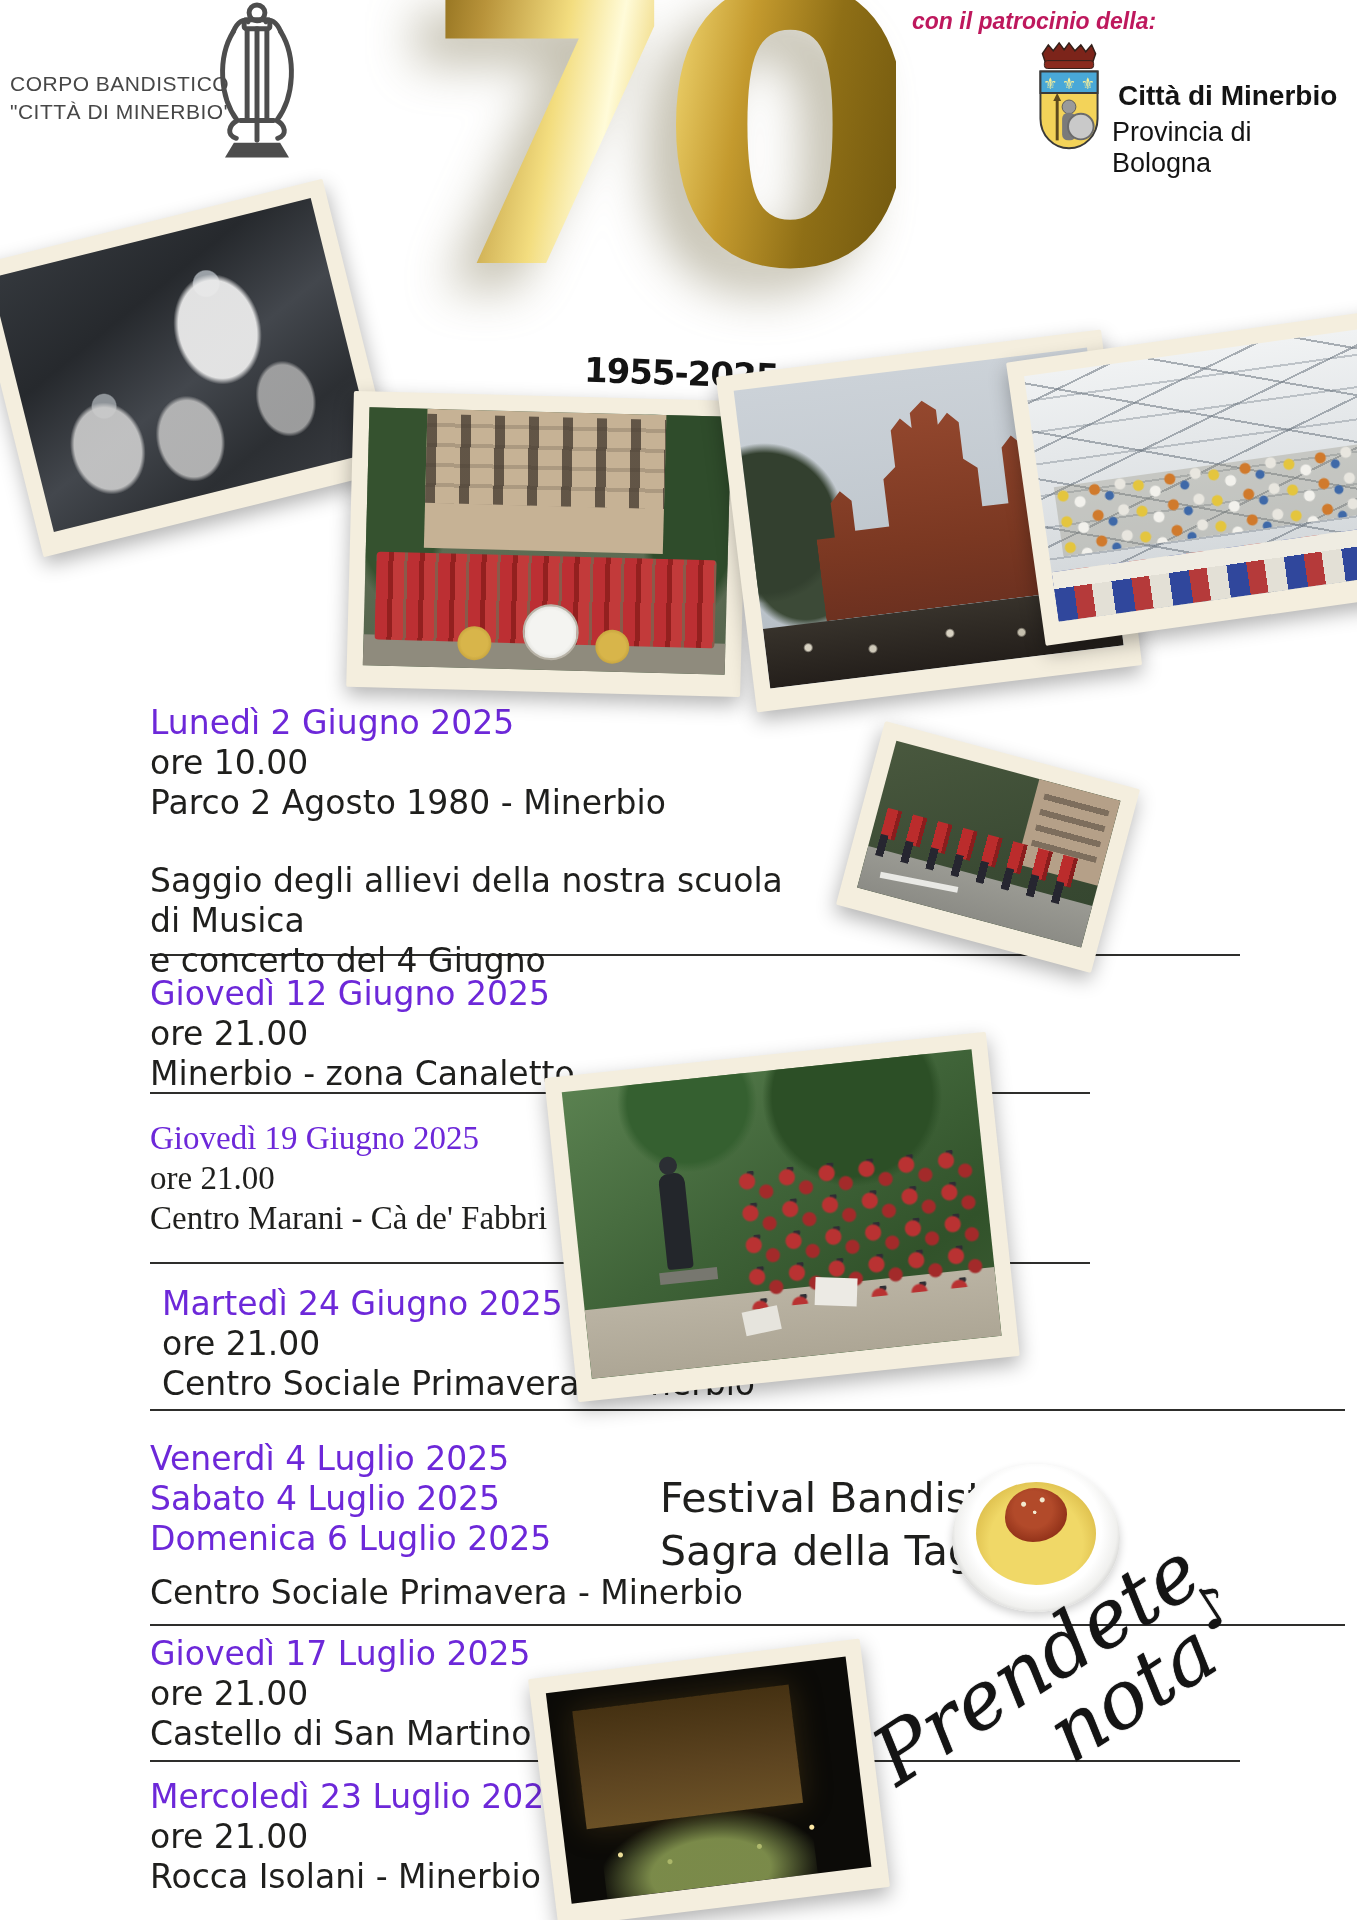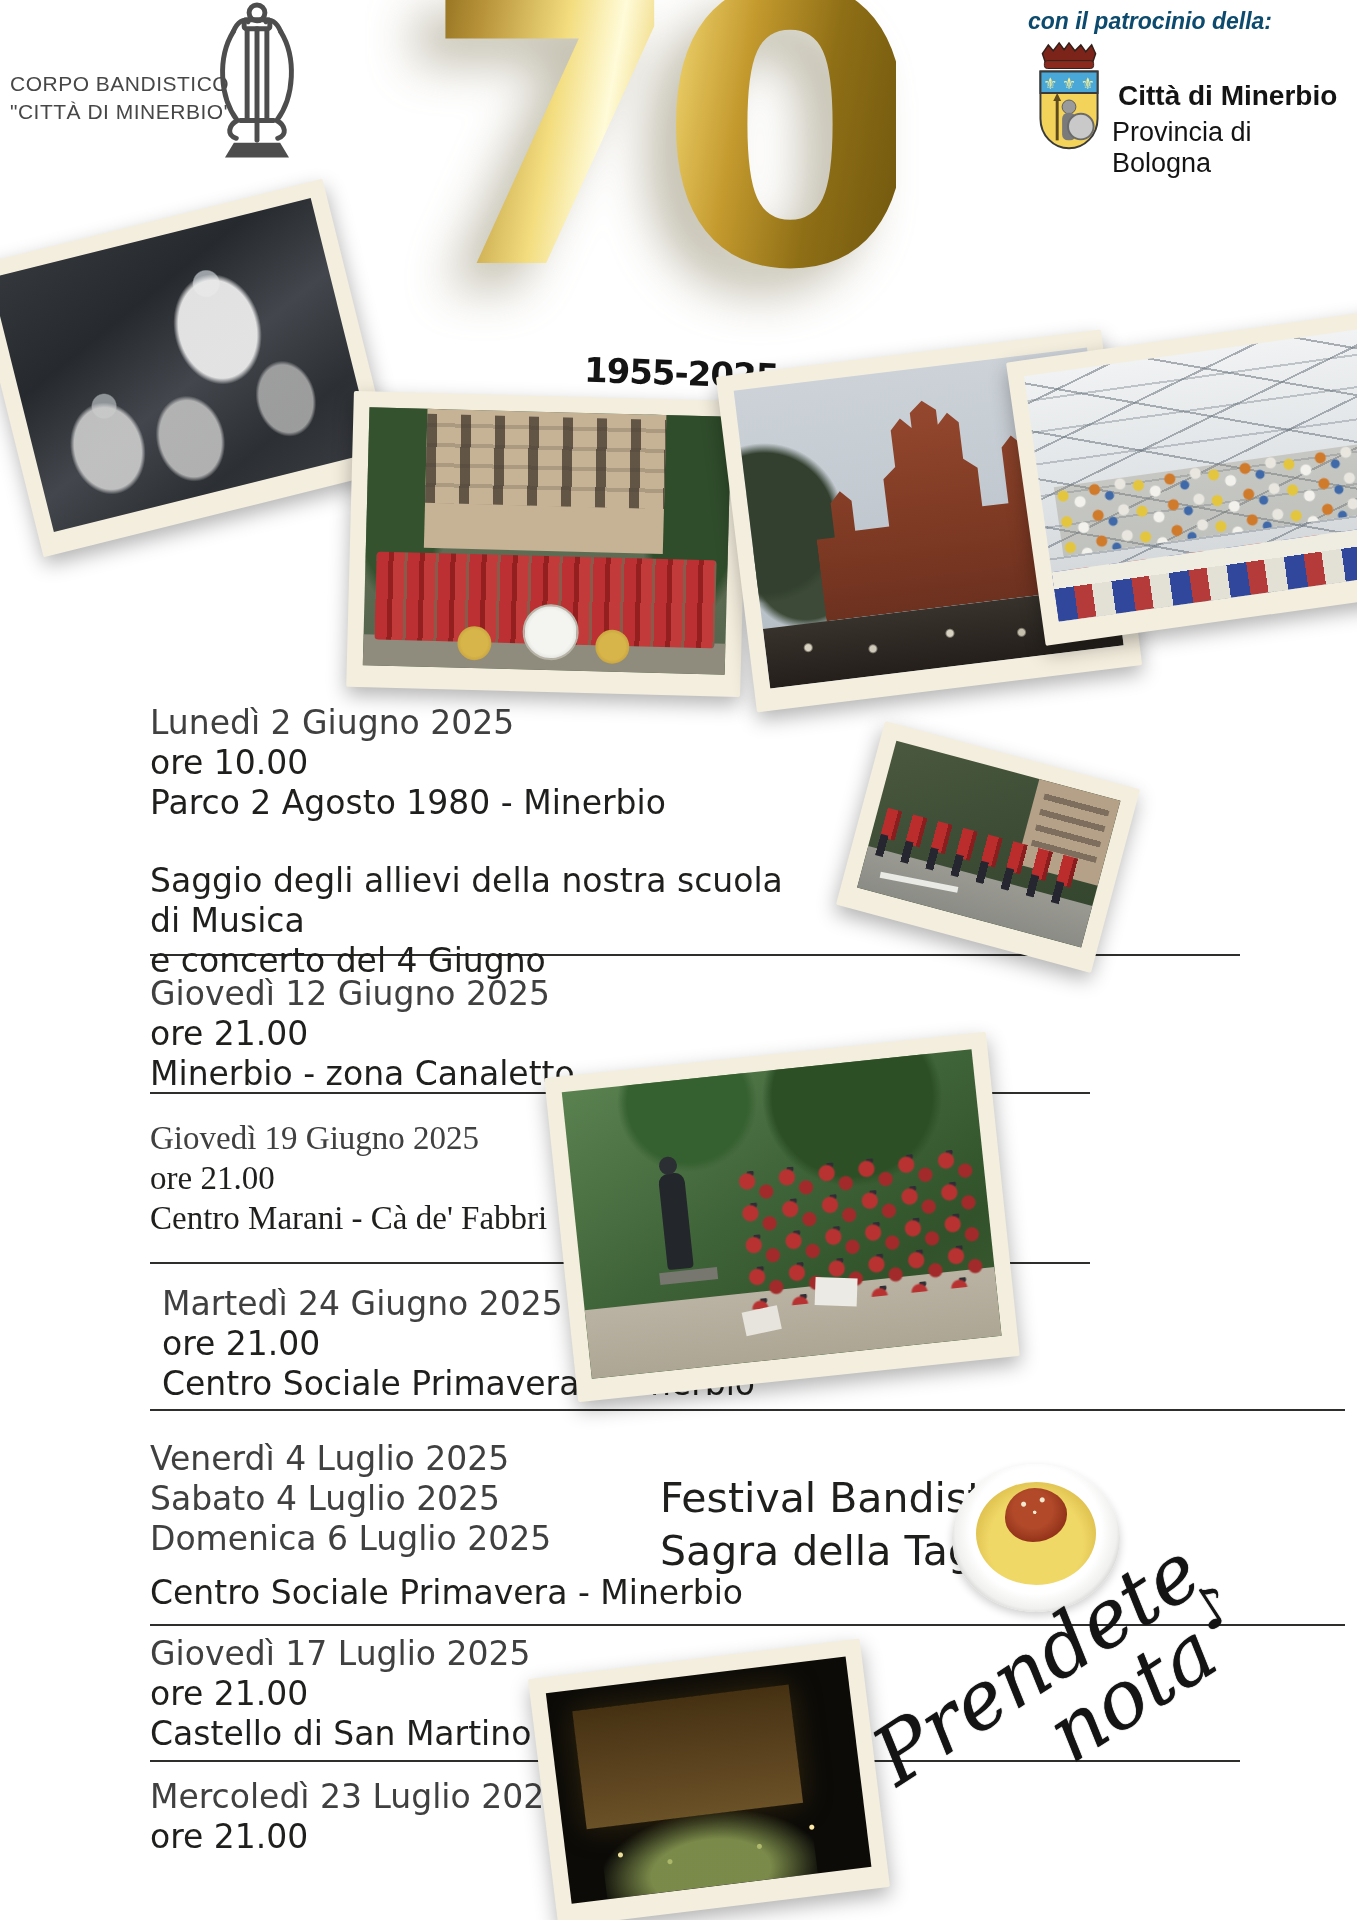--- a/index.html
+++ b/index.html
@@ -11,36 +11,36 @@
        font-size:21px;line-height:28px;color:#474747;letter-spacing:.5px;z-index:3;}
   .lyre{position:absolute;left:207px;top:2px;z-index:3;}
   .seventy{position:absolute;left:420px;top:-58px;z-index:2;font-size:380px;line-height:1;
            font-weight:bold;letter-spacing:-0.07em;
            background:linear-gradient(100deg,#7e5f10 0%,#b8933a 14%,#f3dd7f 30%,#fffbd9 40%,
                       #ecd06a 50%,#c49a2e 64%,#8f6f16 80%,#6f560e 100%);
            -webkit-background-clip:text;background-clip:text;color:transparent;
            filter:drop-shadow(-30px 26px 24px rgba(125,115,80,.45));}
   .years{position:absolute;left:584px;top:353px;font-size:34px;font-weight:bold;color:#141414;
          transform:rotate(2deg);letter-spacing:-1px;z-index:3;}
-  .patronage{position:absolute;left:852px;top:8px;width:420px;text-align:right;z-index:3;
-             font-family:"Liberation Sans",sans-serif;font-size:23px;font-weight:bold;font-style:italic;color:#0c4a6e;}
+  .patronage{position:absolute;left:912px;top:8px;width:420px;z-index:3;
+             font-family:"Liberation Sans",sans-serif;font-size:23px;font-weight:bold;font-style:italic;color:#be185d;}
   .coat{position:absolute;left:1028px;top:36px;z-index:3;}
   .city{position:absolute;left:1118px;top:80px;font-family:"Liberation Sans",sans-serif;
         font-size:28px;font-weight:bold;color:#141414;z-index:3;}
   .province{position:absolute;left:1112px;top:117px;font-family:"Liberation Sans",sans-serif;
         font-size:27px;color:#141414;z-index:3;}
 
   
   .rule{position:absolute;left:150px;height:0;border-top:2px solid #2e2e2c;z-index:2;}
   .r1{top:954px;width:1090px;} .r2{top:1092px;width:940px;} .r3{top:1262px;width:940px;}
   .r4{top:1409px;width:1195px;} .r5{top:1624px;width:1195px;} .r6{top:1760px;width:1090px;}
 
   
   .event{position:absolute;left:150px;width:660px;font-size:33px;line-height:40px;z-index:4;}
-  .date{color:#404040;}
+  .date{color:#6d28d9;}
   .black{color:#1f1f1d;}
   .desc{margin-top:38px;}
   .gap{margin-top:14px;}
   .e1{top:703px;} .e2{top:974px;} .e3{top:1118px;font-family:Liberation Serif, serif;} .e4{top:1284px;margin-left:12px;}
   .e5{top:1439px;} .e6{top:1634px;} .e7{top:1777px;}
   .festival{position:absolute;left:660px;top:1472px;font-size:41px;line-height:53px;color:#1f1f1d;z-index:4;}
 
   
   .note{position:absolute;left:818px;top:1608px;width:560px;height:300px;z-index:6;
         transform:rotate(-33deg);font-family:"DejaVu Serif",serif;font-style:italic;
@@ -336,20 +336,21 @@
 
   <div class="event e6">
     <div class="date">Giovedì 17 Luglio 2025</div>
     <div class="black">ore 21.00</div>
     <div class="black">Castello di San Martino - Minerbio</div>
   </div>
 
   <div class="event e7">
     <div class="date">Mercoledì 23 Luglio 2025</div>
     <div class="black">ore 21.00</div>
+    <div class="black">Rocca Isolani - Minerbio</div>
   </div>
 
   <div class="note">
     <div class="note-l1">Prendete</div>
     <div class="note-l2"><span>nota</span><span class="note-sym">♪</span></div>
   </div>
 
 </div>
 
 </body></html>

